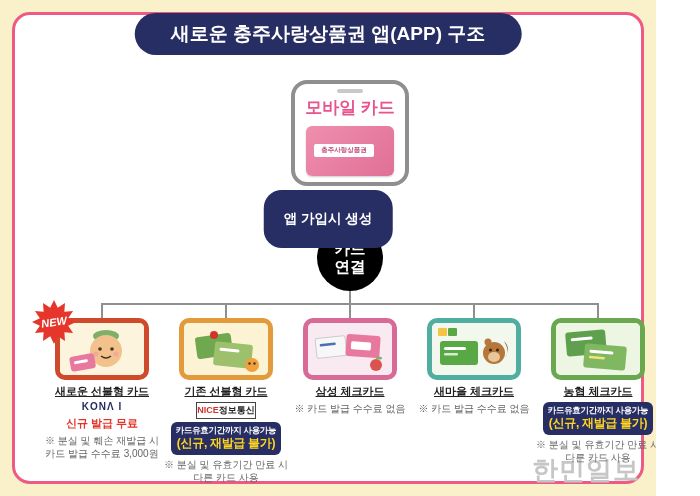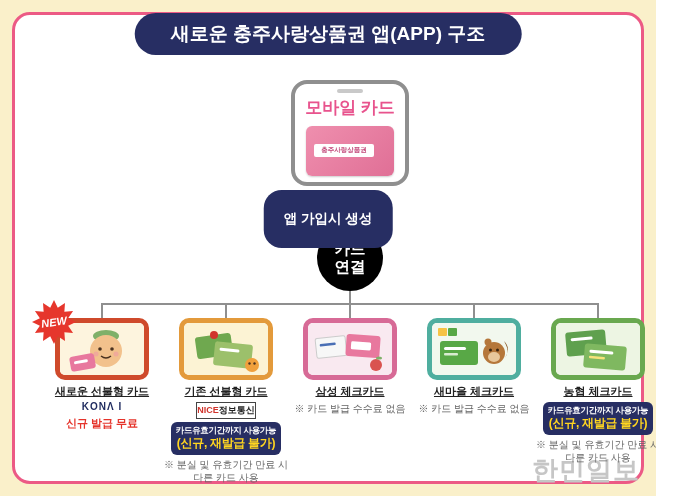--- a/index.html
+++ b/index.html
@@ -91,20 +91,22 @@
         <path d="M41 33 Q46 37 51 33" stroke="#4a3220" stroke-width="1.4" fill="none"></path>
         <circle cx="36" cy="31" r="2.5" fill="#f0a0a0" opacity="0.7"></circle>
         <circle cx="56" cy="31" r="2.5" fill="#f0a0a0" opacity="0.7"></circle>
         <rect x="10" y="32" width="25" height="15" rx="3" fill="#e8789e" transform="rotate(-10 22 39)"></rect>
         <rect x="14" y="37" width="14" height="3" rx="1.5" fill="#ffffff" transform="rotate(-10 22 39)"></rect>
       </svg>
     </div>
     <div class="card-name">새로운 선불형 카드</div>
     <div class="kona-logo">KONΛ I</div>
     <div class="free-text">신규 발급 무료</div>
+    <div class="note">※ 분실 및 훼손 재발급 시
+카드 발급 수수료 3,000원</div>
   </div>
 
   <div class="col" style="left:164px;">
     <div class="frame f2">
       <svg width="84" height="52">
         <rect x="0" y="0" width="84" height="52" fill="#fcf3d4"></rect>
         <rect x="12" y="12" width="36" height="22" rx="3" fill="#6fa84f" transform="rotate(-8 30 23)"></rect>
         <rect x="30" y="20" width="38" height="24" rx="3" fill="#9cc06b" transform="rotate(6 49 32)"></rect>
         <rect x="35" y="26" width="20" height="3" rx="1.5" fill="#ffffff" transform="rotate(6 49 32)"></rect>
         <circle cx="30" cy="12" r="4" fill="#d0342c"></circle>

